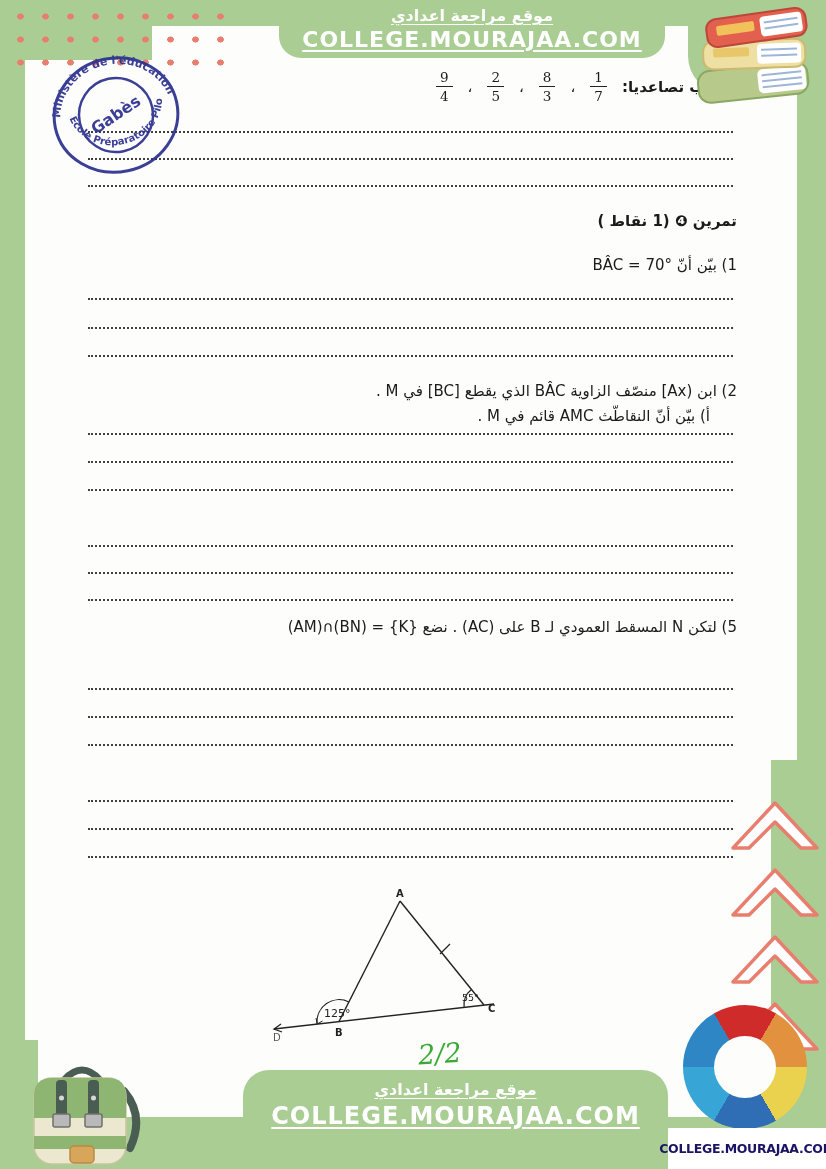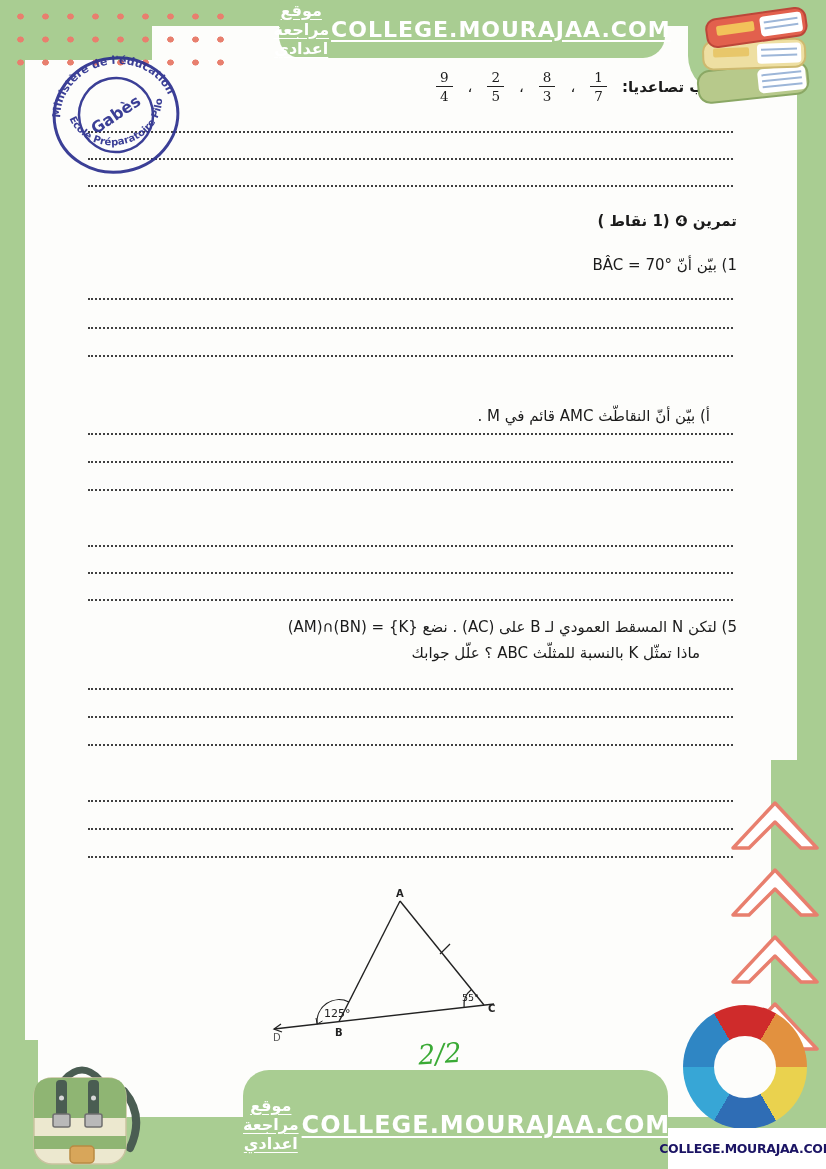--- a/index.html
+++ b/index.html
@@ -14,21 +14,21 @@
   .f-right-lower{left:771px;top:760px;width:55px;height:409px;}
   .f-bottom{left:0;top:1117px;width:826px;height:52px;}
   .f-tl{left:0;top:0;width:152px;height:60px;}
   .f-tr{left:688px;top:0;width:138px;height:94px;border-bottom-left-radius:38px;}
   .f-bl{left:0;top:1040px;width:38px;height:129px;}
 
   .dots{position:absolute;left:0;top:0;width:238px;height:68px;
     background-image:radial-gradient(#e87f6e 3px, rgba(0,0,0,0) 3.6px);
     background-size:25px 23px;background-position:8px 5px;}
 
-  .banner{position:absolute;display:flex;flex-direction:row;align-items:center;justify-content:center;
+  .banner{position:absolute;display:flex;flex-direction:column;align-items:center;justify-content:center;
     color:#ffffff;text-align:center;z-index:5;}
   .banner .l1{font-size:16px;font-weight:bold;text-decoration:underline;text-underline-offset:3px;}
   .banner .l2{font-size:22px;font-weight:bold;letter-spacing:1px;text-decoration:underline;text-underline-offset:3px;}
   .banner-top{left:279px;top:0;width:386px;height:58px;border-radius:4px 4px 22px 22px;gap:2px;}
   .banner-bottom{left:243px;top:1070px;width:425px;height:99px;border-radius:26px 26px 0 0;gap:3px;justify-content:flex-start;padding-top:10px;box-sizing:border-box;}
   .banner-bottom .l2{font-size:24px;}
 
   .stamp{position:absolute;left:50px;top:54px;width:132px;height:122px;transform:rotate(-12deg);opacity:.92;z-index:4;}
 
   .arline{position:absolute;left:88px;width:645px;height:0;border-bottom:2.5px dotted #404040;}
@@ -150,33 +150,33 @@
   <div class="txt exrow" style="right:89px;top:212px">
     <span class="bold">تمرين ❹ (1 نقاط )</span>
   </div>
 
   <div class="txt" style="right:89px;top:256px">1) بيّن أنّ  ‎BÂC = 70°‎</div>
 
   <div class="arline" style="top:298px"></div>
   <div class="arline" style="top:327px"></div>
   <div class="arline" style="top:355px"></div>
 
+  <div class="txt" style="right:89px;top:382px">2) ابن ‎[Ax)‎ منصّف الزاوية ‎BÂC‎ الذي يقطع ‎[BC]‎ في M .</div>
   <div class="txt" style="right:116px;top:407px">أ)  بيّن أنّ النقاطّث ‎AMC‎ قائم في M .</div>
 
   <div class="arline" style="top:433px"></div>
   <div class="arline" style="top:461px"></div>
   <div class="arline" style="top:489px"></div>
 
 
   <div class="arline" style="top:545px"></div>
   <div class="arline" style="top:572px"></div>
   <div class="arline" style="top:599px"></div>
 
   <div class="txt" style="right:89px;top:618px">5) لتكن N المسقط العمودي لـ B على ‎(AC)‎ . نضع ‎(AM)∩(BN) = {K}‎</div>
-  <div class="txt" style="right:126px;top:644px">ماذا تمثّل K بالنسبة للمثلّث ‎ABC‎ ؟ علّل جوابك</div>
 
   <div class="arline" style="top:688px"></div>
   <div class="arline" style="top:716px"></div>
   <div class="arline" style="top:744px"></div>
 
 
   <div class="arline" style="top:800px"></div>
   <div class="arline" style="top:828px"></div>
   <div class="arline" style="top:856px"></div>
 

